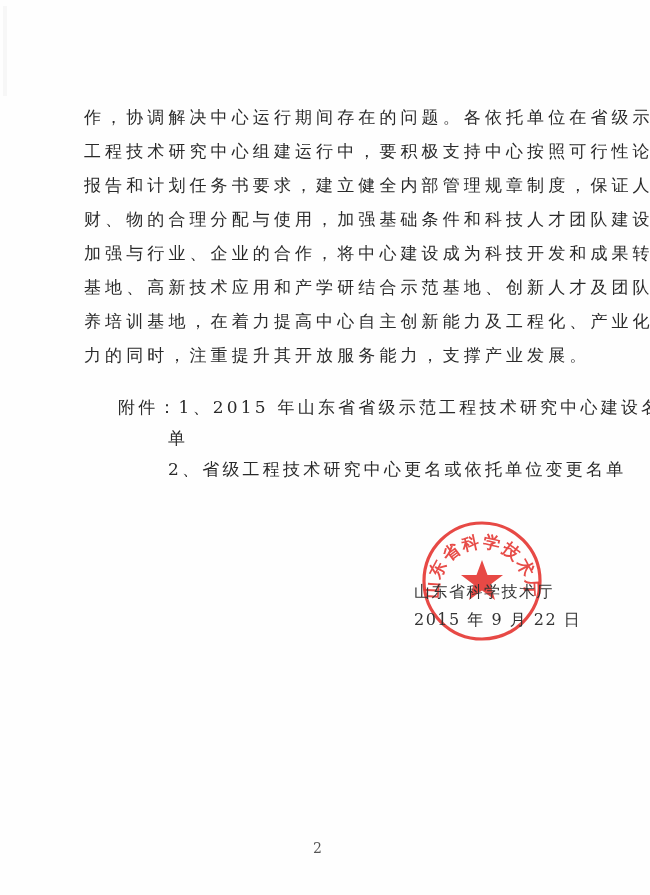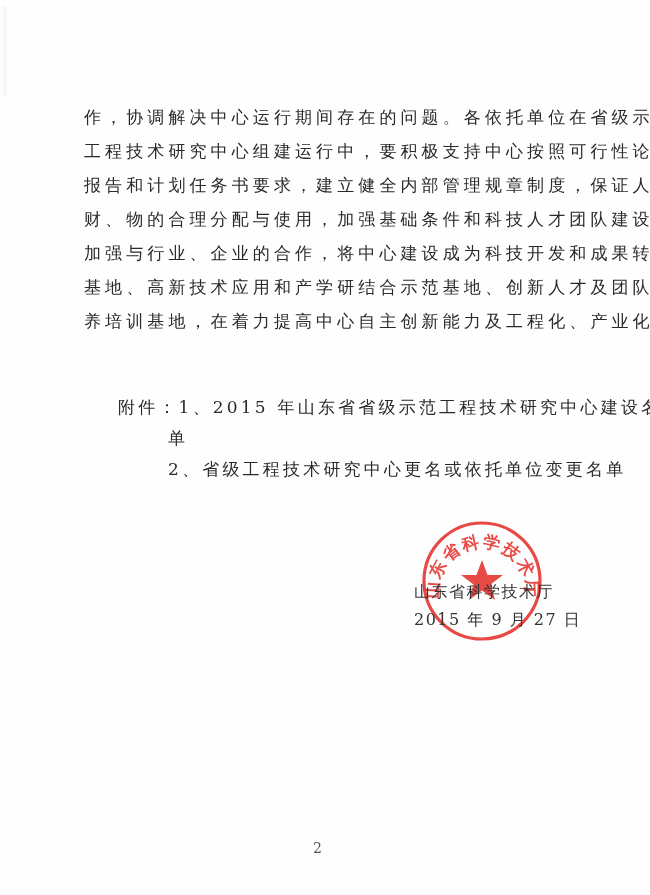--- a/index.html
+++ b/index.html
@@ -31,20 +31,21 @@
   <div class="scan-edge"></div>
 
   <div class="body-text">
     <div class="line">作，协调解决中心运行期间存在的问题。各依托单位在省级示范</div>
     <div class="line">工程技术研究中心组建运行中，要积极支持中心按照可行性论证</div>
     <div class="line">报告和计划任务书要求，建立健全内部管理规章制度，保证人、</div>
     <div class="line">财、物的合理分配与使用，加强基础条件和科技人才团队建设，</div>
     <div class="line">加强与行业、企业的合作，将中心建设成为科技开发和成果转化</div>
     <div class="line">基地、高新技术应用和产学研结合示范基地、创新人才及团队培</div>
     <div class="line">养培训基地，在着力提高中心自主创新能力及工程化、产业化能</div>
+    <div class="line">力的同时，注重提升其开放服务能力，支撑产业发展。</div>
   </div>
 
   <div class="attach">
     <div class="row">
       <span>附件：</span><span>1、2015 年山东省省级示范工程技术研究中心建设名</span>
     </div>
     <div class="row indent">单</div>
     <div class="row indent">2、省级工程技术研究中心更名或依托单位变更名单</div>
   </div>
 
@@ -53,16 +54,16 @@
       <path id="sealArc" d="M 22 92 A 44 44 0 1 1 100 92" fill="none"></path>
     </defs>
     <circle cx="61" cy="61" r="58" fill="none" stroke="#e53935" stroke-width="3.2" opacity="0.92"></circle>
     <text font-size="17" fill="#e53935" opacity="0.9" font-family="DejaVu Sans, sans-serif" font-weight="bold" letter-spacing="2">
       <textPath href="#sealArc" startOffset="50%" text-anchor="middle">山东省科学技术厅</textPath>
     </text>
     <polygon fill="#e53935" opacity="0.92" points="61,40 66.5,55 82,55 69.5,64.5 74,80 61,70.5 48,80 52.5,64.5 40,55 55.5,55"></polygon>
   </svg>
 
   <div class="sign org">山东省科学技术厅</div>
-  <div class="sign date">2015 年 9 月 27 日</div>
+  <div class="sign date">2015 年 9 月 22 日</div>
 
   <div class="page-num">2</div>
 </div>
 
 </body></html>

